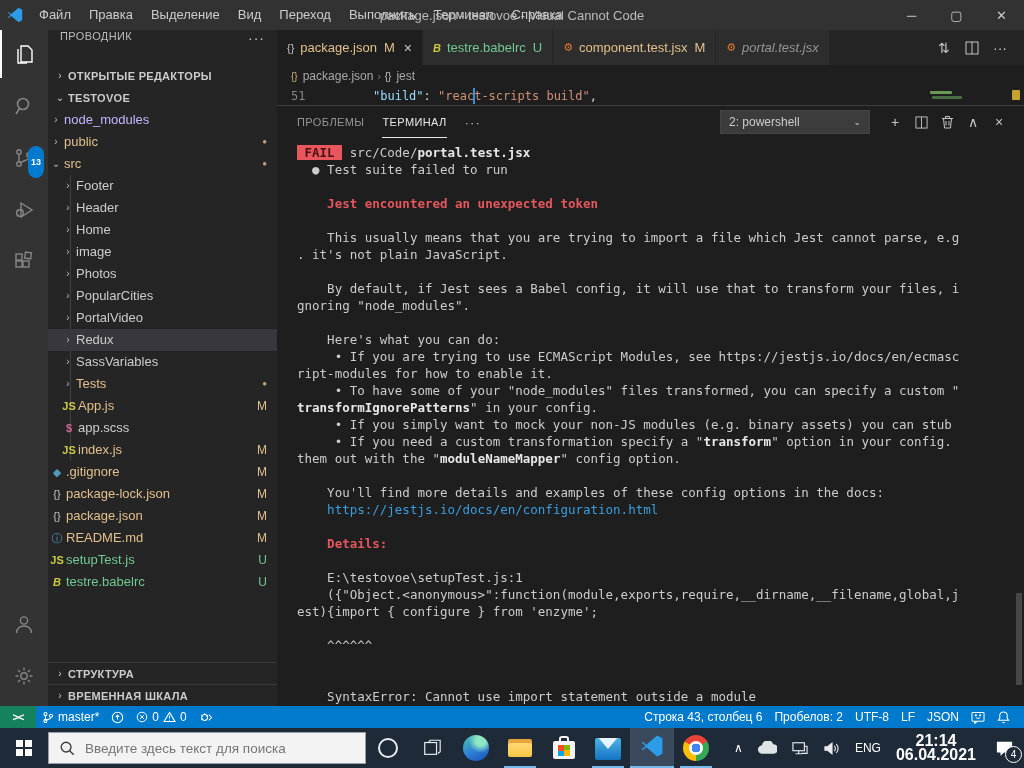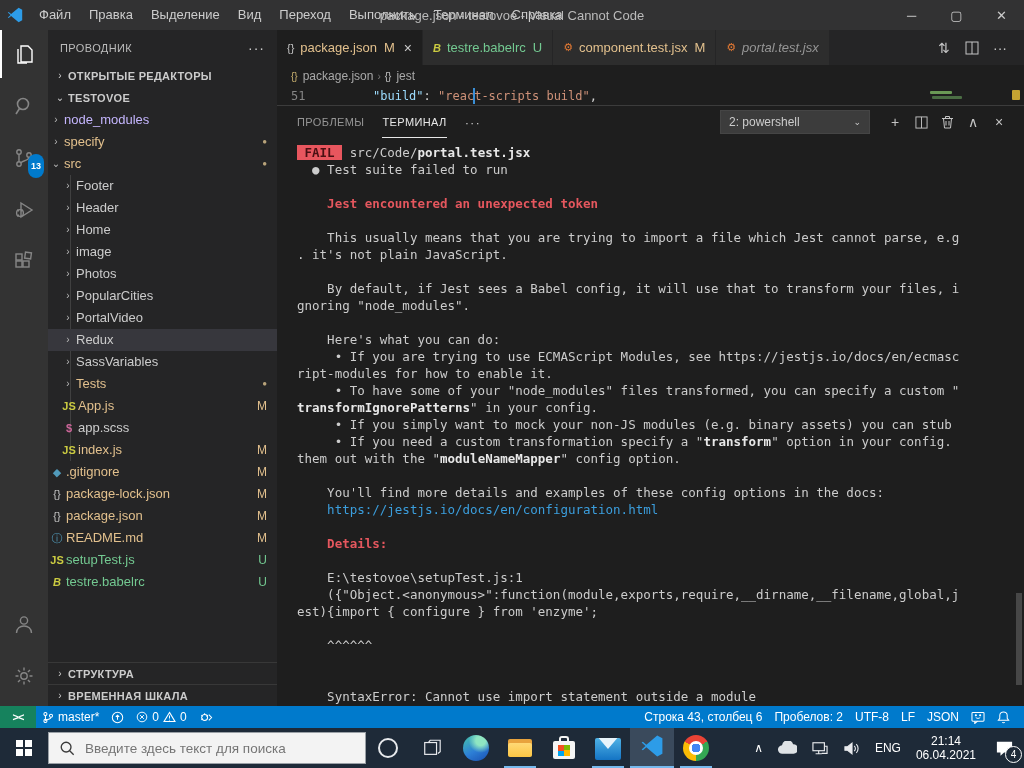--- a/index.html
+++ b/index.html
@@ -20,26 +20,26 @@
   
   .main { position:absolute; top:30px; left:0; right:0; height:676px; display:flex; }
 
   
   .activitybar { width:48px; background:#333333; position:relative; flex:0 0 48px; }
   .ab-item { width:48px; height:48px; display:flex; align-items:center; justify-content:center; position:relative; margin-bottom:4px; }
   .ab-item svg { stroke:#868686; }
   .ab-item.active { border-left:2px solid #ffffff; }
   .ab-item.active svg { stroke:#ffffff; }
   .ab-badge { position:absolute; right:4px; bottom:4px; background:#007acc; color:#ffffff; font-size:9px;
-    min-width:16px; height:24px; border-radius:8px; display:flex; align-items:center; justify-content:center; font-weight:bold; }
+    min-width:16px; height:32px; border-radius:8px; display:flex; align-items:center; justify-content:center; font-weight:bold; }
   .ab-bottom { position:absolute; bottom:2px; left:0; width:48px; }
 
   
   .sidebar { width:229px; background:#252526; flex:0 0 229px; position:relative; color:#cccccc; overflow:hidden; }
-  .sb-header { height:35px; display:flex; align-items:center; padding:0 12px; font-size:11px; color:#bbbbbb; letter-spacing:.4px; }
+  .sb-header { height:35px; display:flex; padding:0 12px; font-size:11px; color:#bbbbbb; letter-spacing:.4px; }
   .sb-header .kebab { margin-left:auto; color:#cccccc; font-size:14px; letter-spacing:1px; }
   .sb-section { height:22px; line-height:22px; font-size:11px; font-weight:bold; color:#cccccc; padding-left:4px;
     display:flex; align-items:center; letter-spacing:.3px; }
   .sb-section .chev { width:16px; text-align:center; font-size:10px; color:#cccccc; font-weight:normal; }
   .sb-bottom { position:absolute; bottom:0; left:0; right:0; }
   .sb-bottom .sb-section { border-top:1px solid #383838; height:22px; }
 
   .tree { position:relative; }
   .trow { height:22px; line-height:22px; font-size:13px; display:flex; align-items:center; position:relative; white-space:nowrap; }
   .trow.selected { background:#37373d; }
@@ -138,21 +138,21 @@
     background:conic-gradient(#7fba00 0 25%, #ffb900 0 50%, #00a4ef 0 75%, #f25022 0 100%); }
   .ic-mail { width:26px; height:22px; margin-top:2px; background:linear-gradient(#4fb2e5,#1474c4); border-radius:2px; position:relative; overflow:hidden; }
   .ic-mail:before { content:""; position:absolute; left:-4px; top:-9px; width:34px; height:20px;
     background:#e8f4fb; transform:rotate(0deg); clip-path:polygon(0 0, 100% 0, 50% 100%); }
   .ic-chrome { border-radius:50%; background:conic-gradient(from -60deg, #ea4335 0 33.3%, #34a853 0 66.6%, #fbbc05 0 100%); position:relative; }
   .ic-chrome:after { content:""; position:absolute; left:50%; top:50%; width:14px; height:14px; transform:translate(-50%,-50%);
     border-radius:50%; background:radial-gradient(circle, #4285f4 0 44%, #ffffff 45% 100%); }
 
   .tray { margin-left:auto; display:flex; align-items:center; }
   .tray-item { height:40px; display:flex; align-items:center; justify-content:center; padding:0 7px; font-size:12px; }
-  .tk-clock { text-align:center; font-size:12px; line-height:14px; padding:0 8px; }
+  .tk-clock { text-align:center; font-size:16px; line-height:14px; padding:0 8px;font-weight:bold; }
   .tk-notif { position:relative; width:40px; height:40px; display:flex; align-items:center; justify-content:center; }
   .notif-badge { position:absolute; right:2px; bottom:5px; width:17px; height:17px; border-radius:50%;
     background:#1e2a38; border:1.5px solid #ffffff; color:#ffffff; font-size:10px; display:flex; align-items:center; justify-content:center; }
 </style>
 </head>
 <body>
 
 <div class="screen">
 
   <div class="titlebar">
@@ -248,21 +248,21 @@
         <span>TESTOVOE</span>
       </div>
       <div class="tree" id="tree">
         <div class="indent-guide" style="top:66px; height:286px;"></div>
       <div class="trow" style="padding-left: 0px;">
             <span class="chev">›</span>
             <span class="c-dim">node_modules</span>
           </div>
           <div class="trow" style="padding-left: 0px;">
             <span class="chev">›</span>
-            <span class="c-mod">specify</span>
+            <span class="c-mod">public</span>
             <span class="dot">●</span>
           </div>
           <div class="trow" style="padding-left: 0px;">
             <span class="chev">⌄</span>
             <span class="c-mod">src</span>
             <span class="dot">●</span>
           </div>
           <div class="trow" style="padding-left: 12px;">
             <span class="chev">›</span>
             <span>Footer</span>

